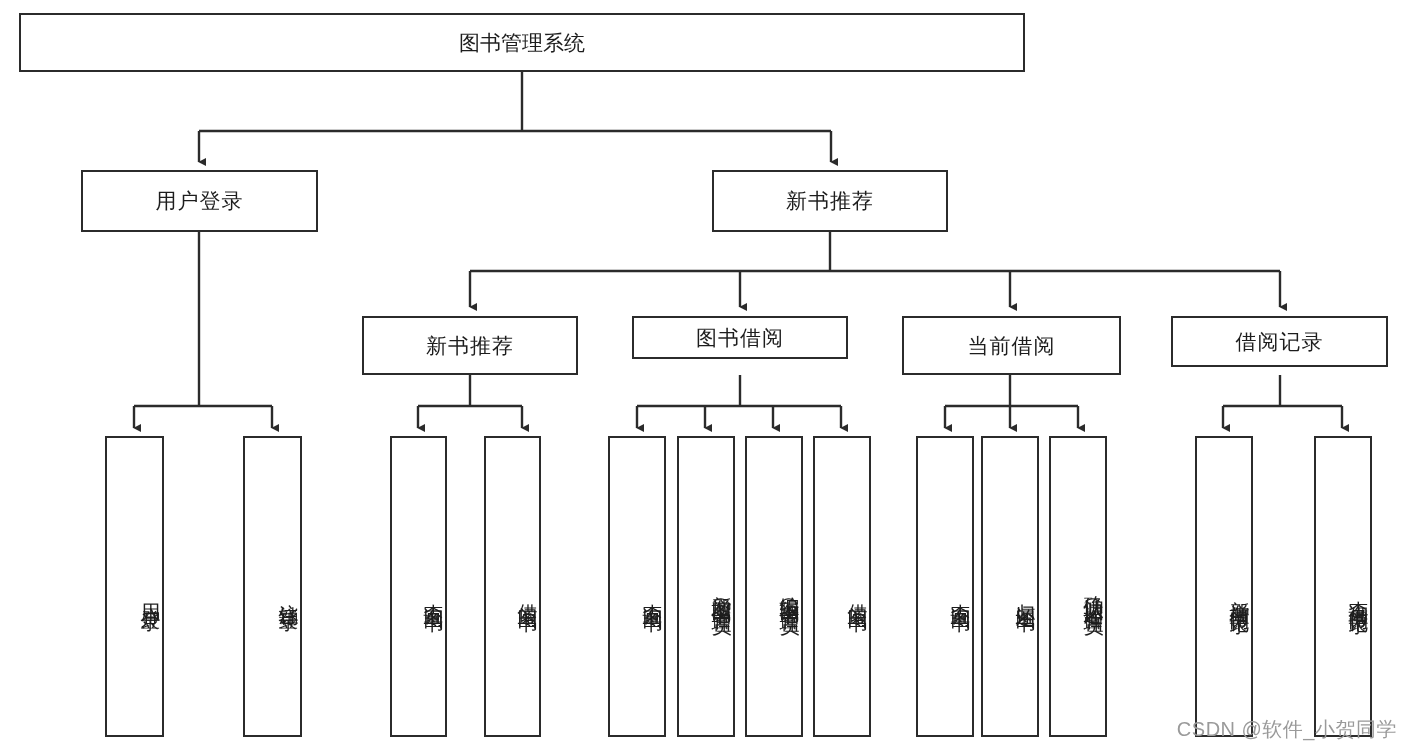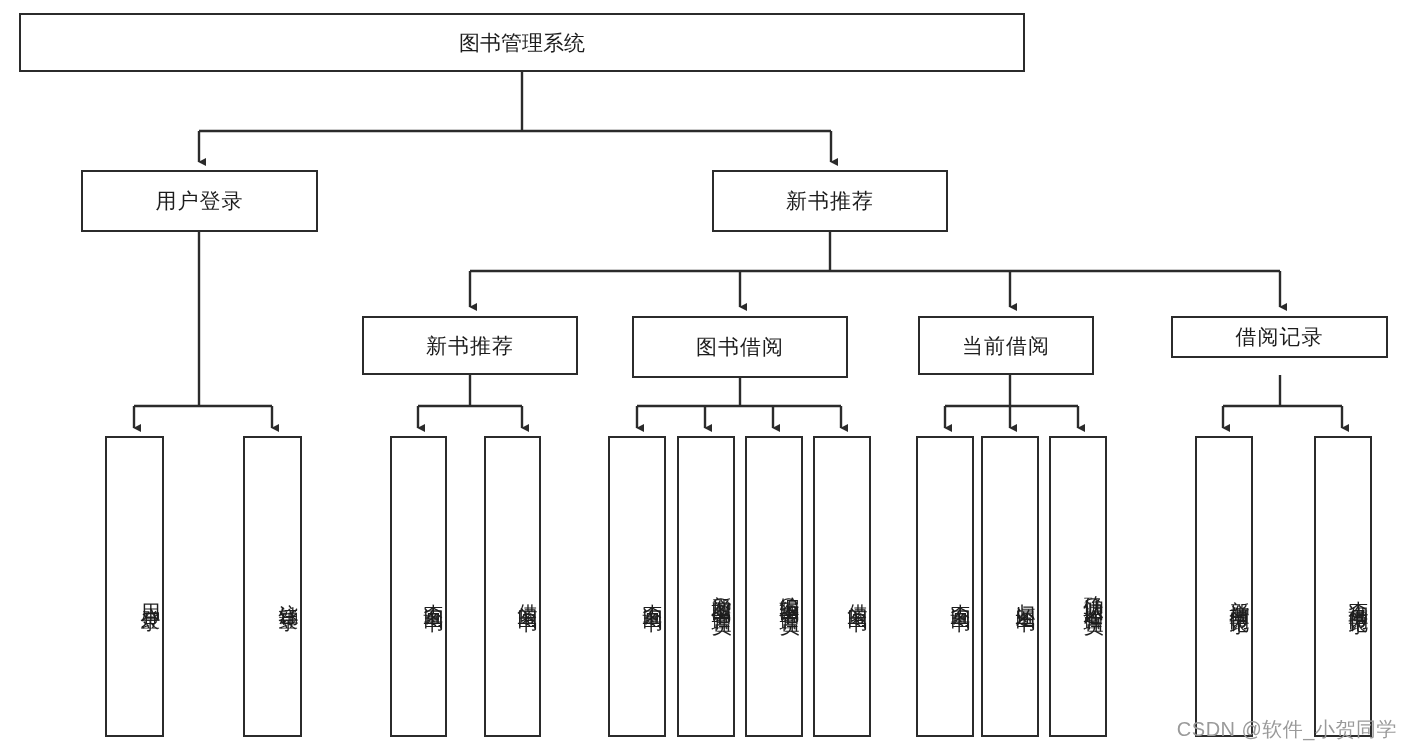--- a/index.html
+++ b/index.html
@@ -129,29 +129,29 @@
   </div>
 
   <div class="node horiz" style="left:712px;top:170px;width:236px;height:62px;">
     <span class="lbl">新书推荐</span>
   </div>
 
   <div class="node horiz" style="left:362px;top:316px;width:216px;height:59px;">
     <span class="lbl">新书推荐</span>
   </div>
 
-  <div class="node horiz" style="left:632px;top:316px;width:216px;height:62px;">
+  <div class="node horiz" style="left:632px;top:316px;width:216px;height:43px;">
     <span class="lbl">图书借阅</span>
   </div>
 
-  <div class="node horiz" style="left:902px;top:316px;width:176px;height:59px;margin-left:16px;">
+  <div class="node horiz" style="left:902px;top:316px;width:219px;height:59px;">
     <span class="lbl">当前借阅</span>
   </div>
 
-  <div class="node horiz" style="left:1171px;top:316px;width:217px;height:42px;">
+  <div class="node horiz" style="left:1171px;top:316px;width:217px;height:51px;">
     <span class="lbl">借阅记录</span>
   </div>
 
   <div class="node vert" style="left:105px;top:436px;width:59px;height:301px;">
     <span class="lbl">用户登录</span>
   </div>
 
   <div class="node vert" style="left:243px;top:436px;width:59px;height:301px;">
     <span class="lbl">注销登录</span>
   </div>

